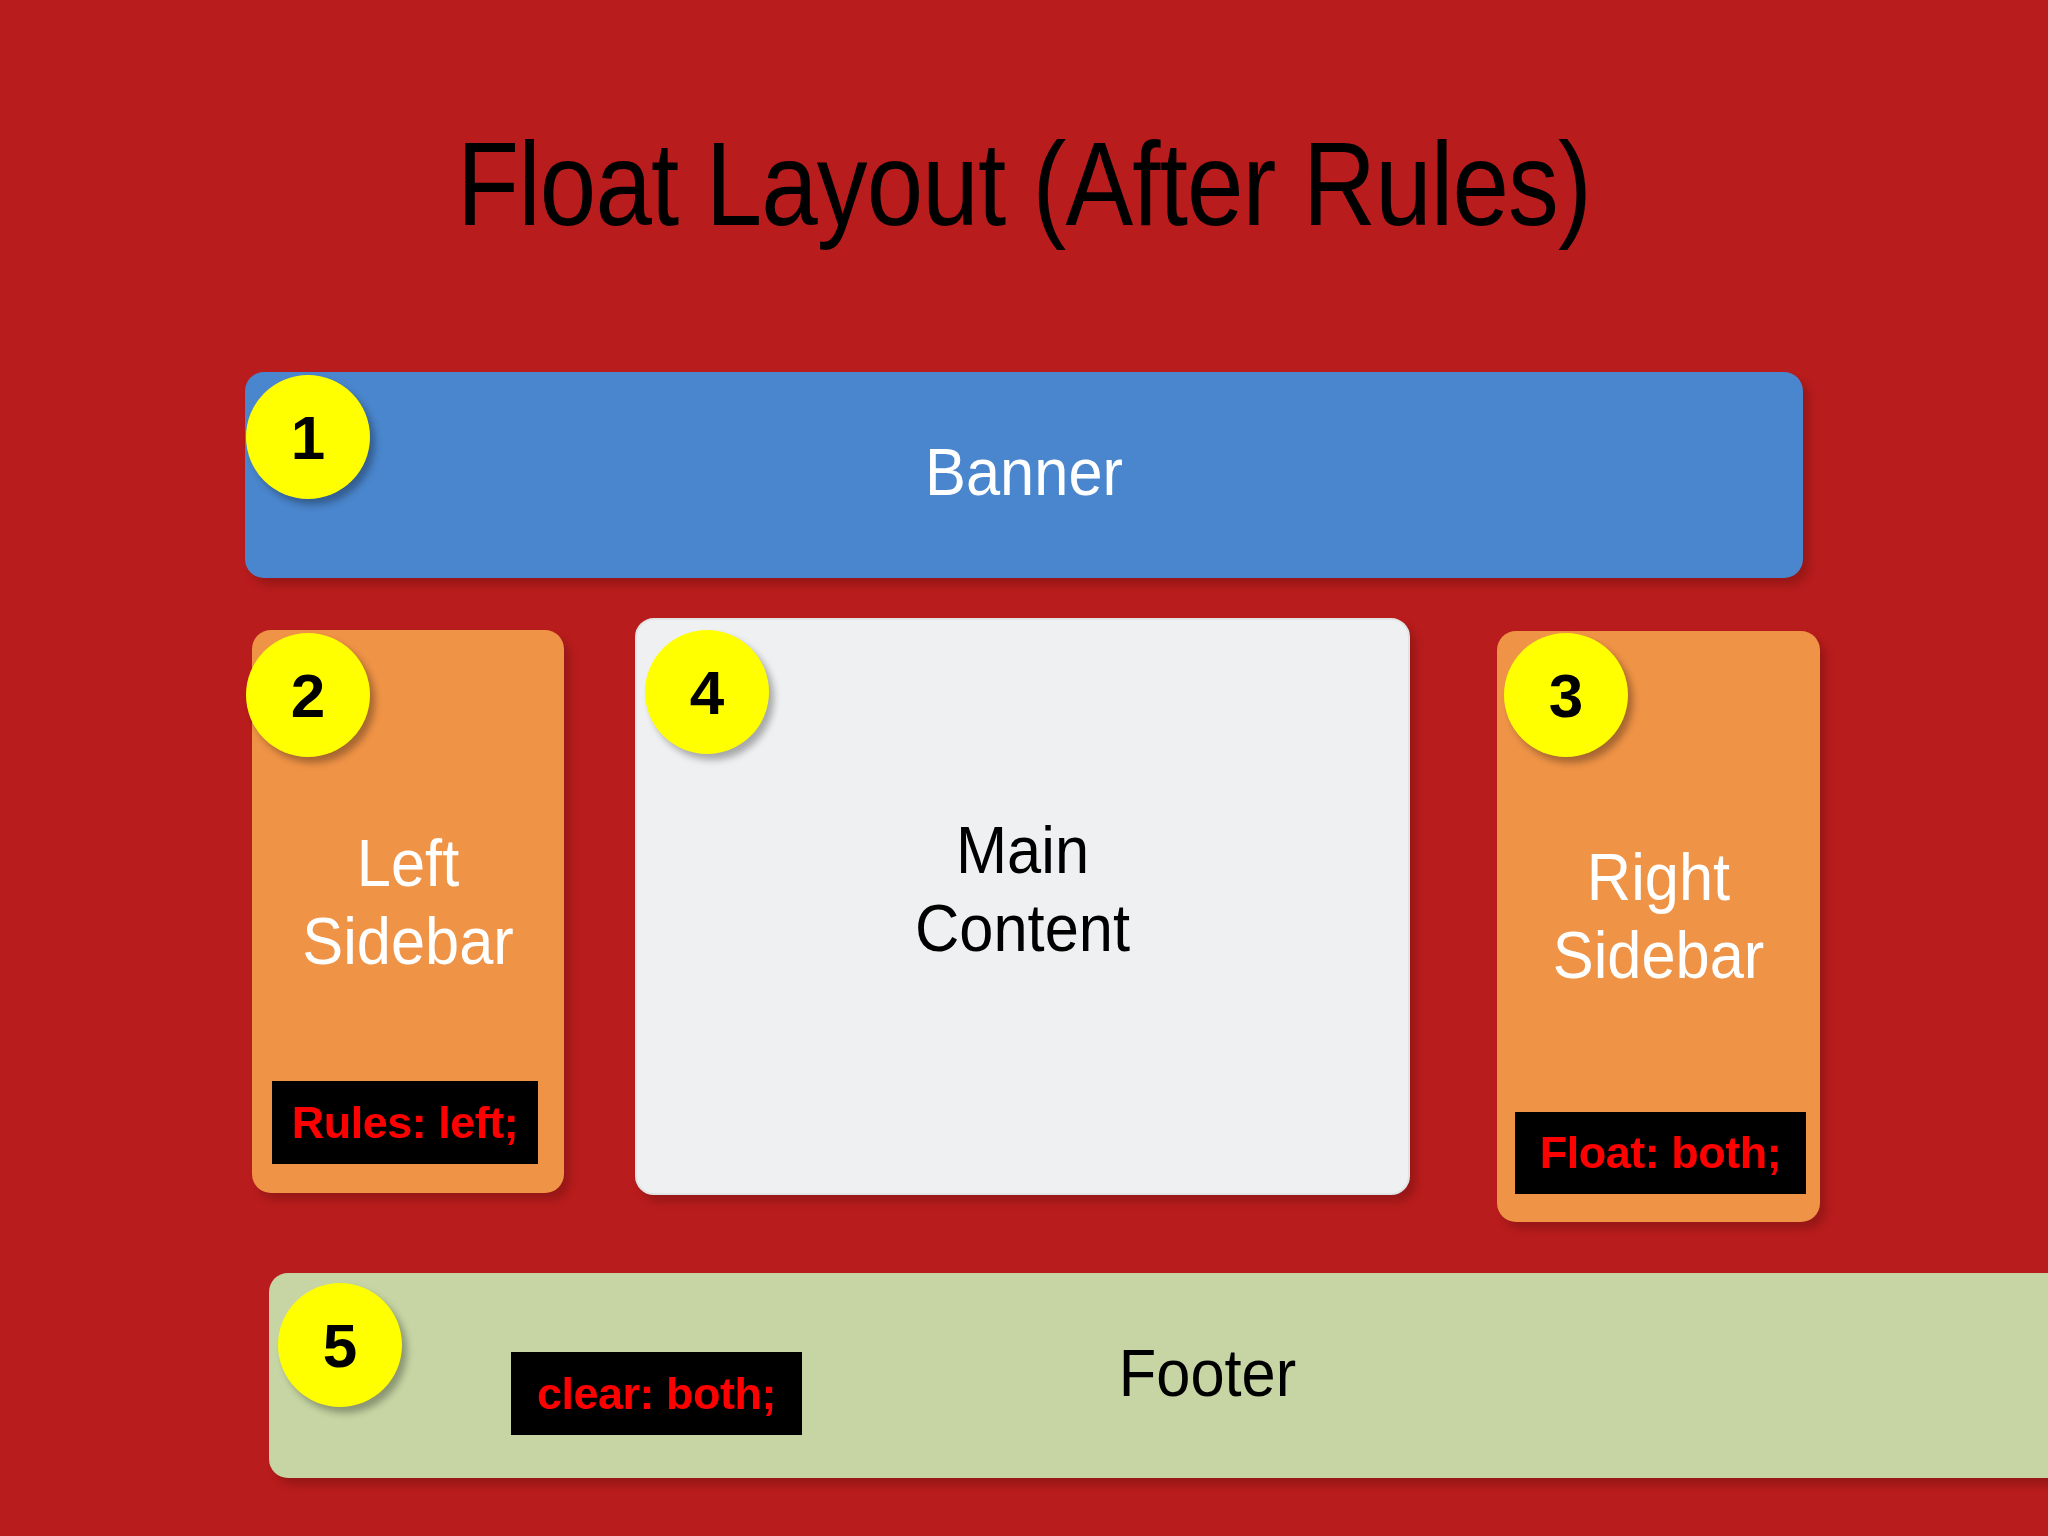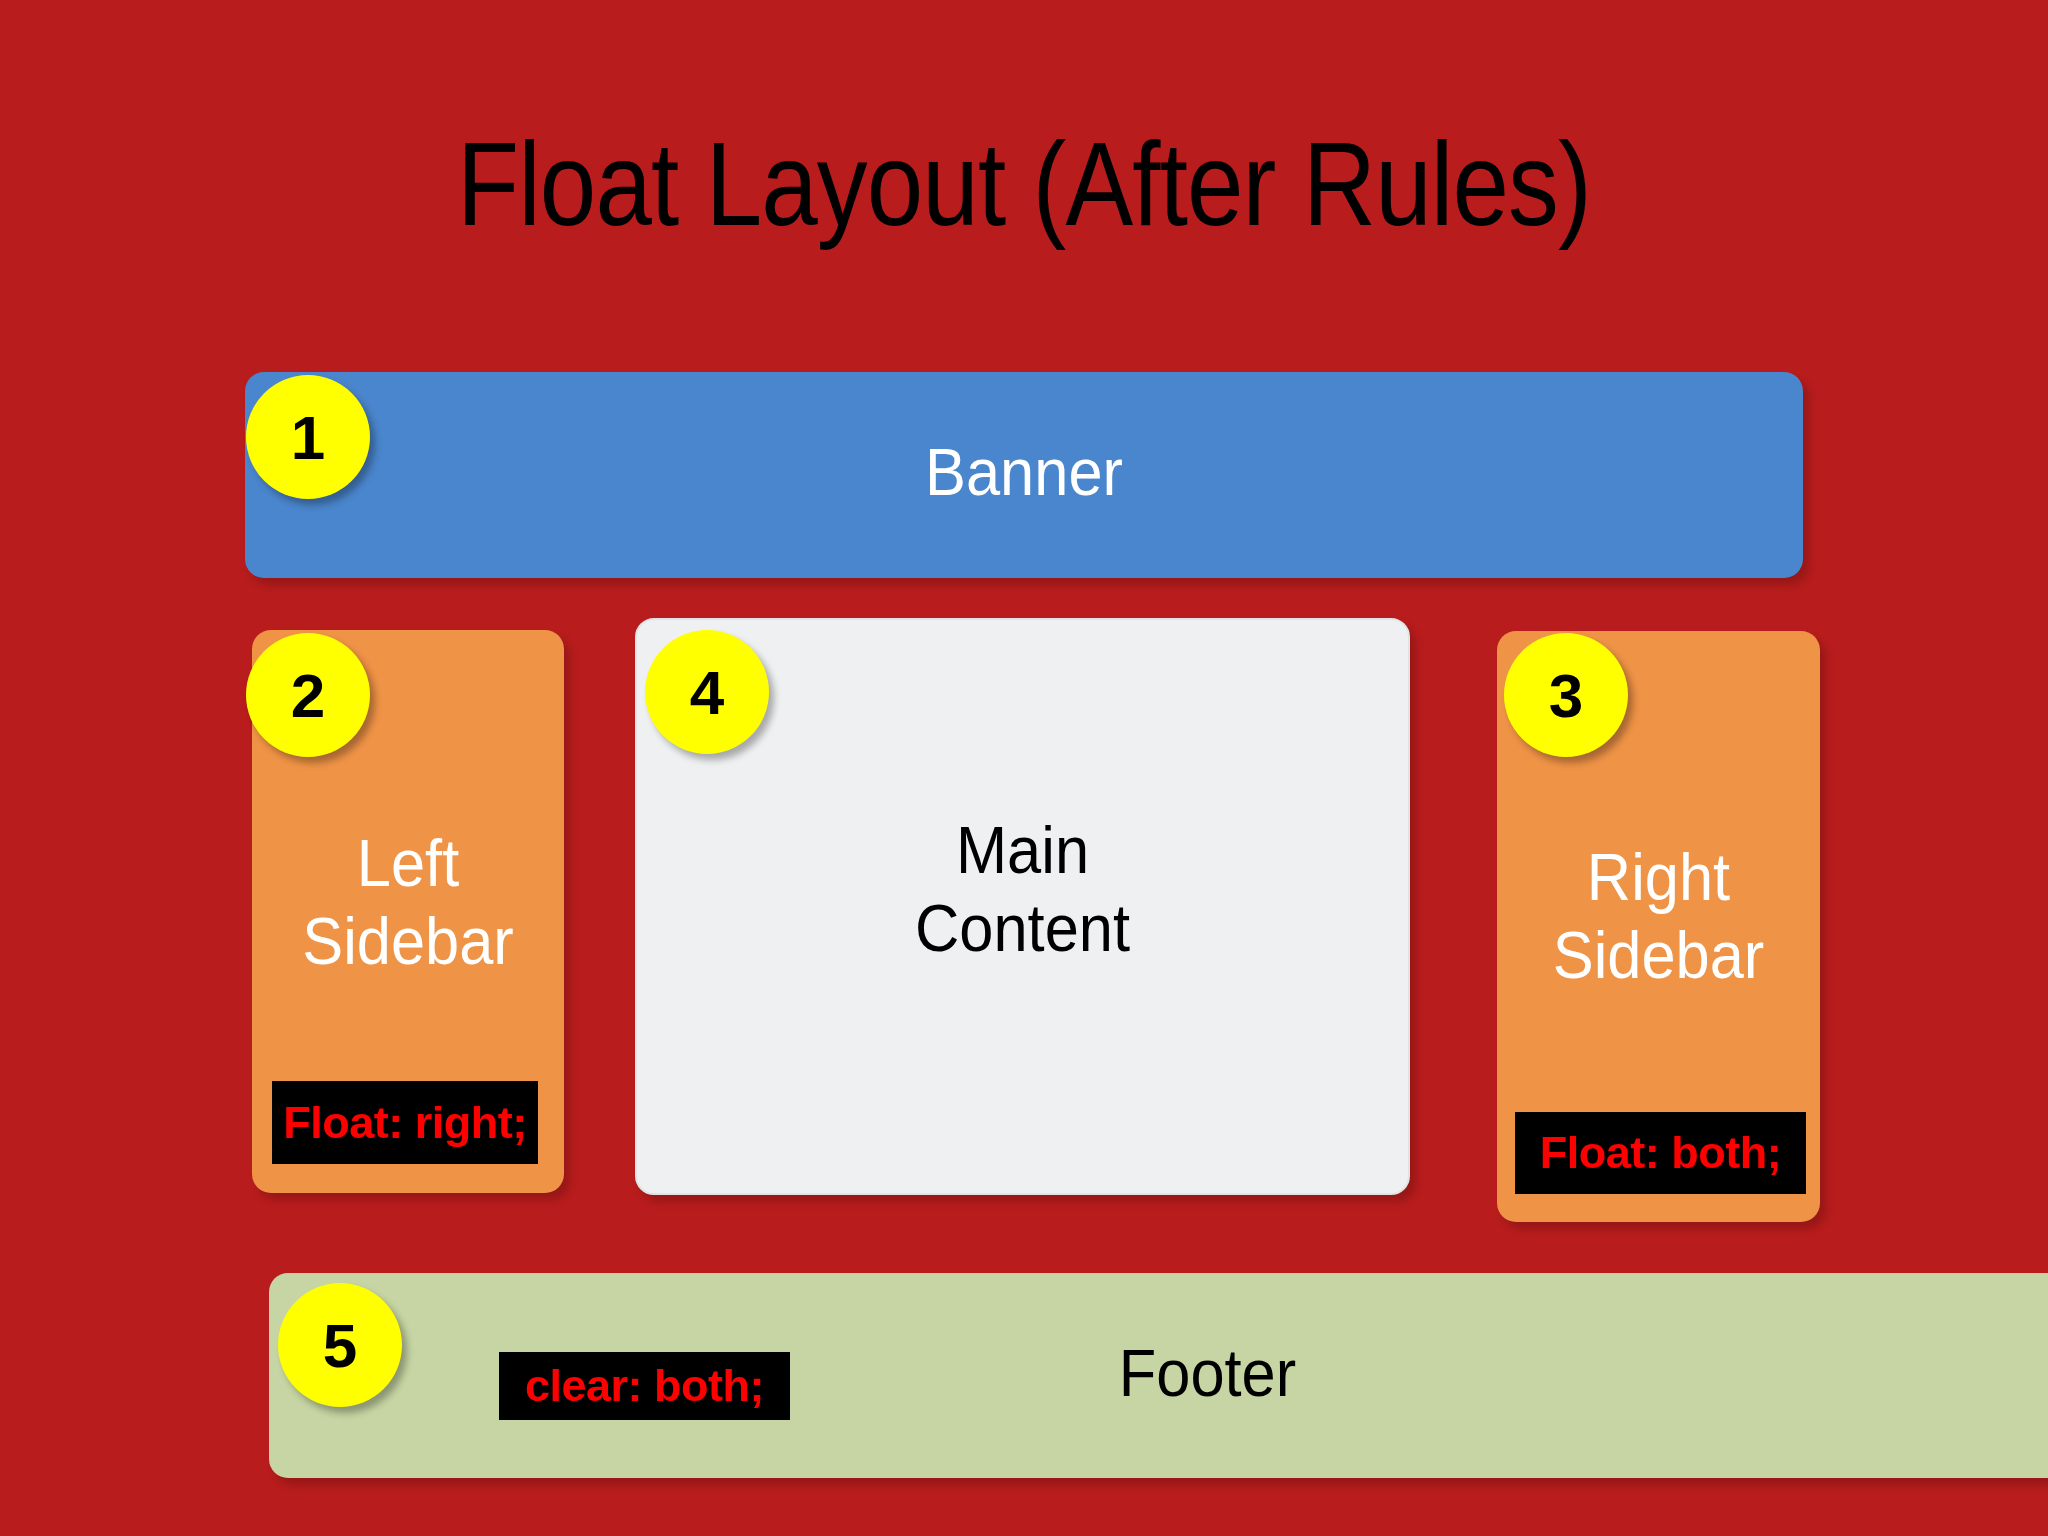--- a/index.html
+++ b/index.html
@@ -148,24 +148,24 @@
     font-size: 45px;
   }
   #chip-float-right {
     left: 1515px;
     top: 1112px;
     width: 291px;
     height: 82px;
     font-size: 45px;
   }
   #chip-clear-both {
-    left: 499px;
+    left: 511px;
     top: 1352px;
     width: 291px;
-    height: 68px;
+    height: 83px;
     font-size: 45px;
   }
 
   
   .marker {
     position: absolute;
     width: 124px;
     height: 124px;
     border-radius: 50%;
     background: #ffff00;
@@ -194,21 +194,21 @@
 
   <div class="box" id="banner">
     <div class="box-label">Banner</div>
   </div>
   <div class="marker" id="marker-1">1</div>
 
   <div class="box" id="left-sidebar">
     <div class="box-label">Left
 Sidebar</div>
   </div>
-  <div class="code-chip" id="chip-float-left">Float: right;</div>
+  <div class="code-chip" id="chip-float-left">Rules: left;</div>
   <div class="marker" id="marker-2">2</div>
 
   <div class="box" id="main-content">
     <div class="box-label">Main
 Content</div>
   </div>
   <div class="marker" id="marker-4">4</div>
 
   <div class="box" id="right-sidebar">
     <div class="box-label">Right

